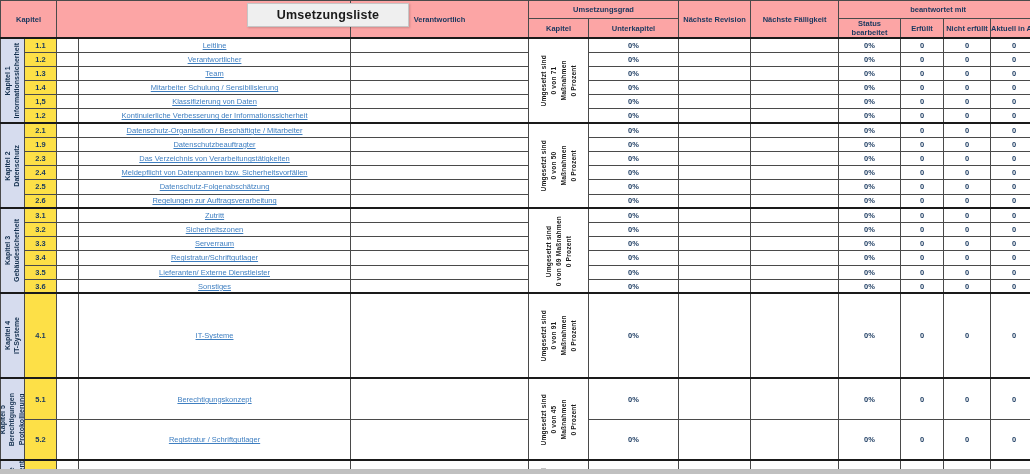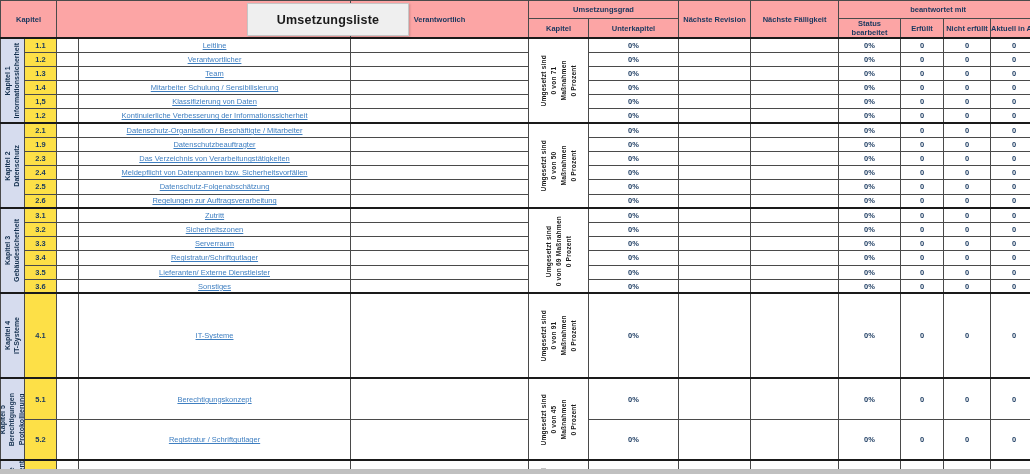--- a/index.html
+++ b/index.html
@@ -111,21 +111,21 @@
     white-space: normal;
     letter-spacing: .2px;
   }
   .thickTop { border-top: 2px solid #1a1a1a !important; }
   .thickBottom { border-bottom: 2px solid #1a1a1a !important; }
 
   
   #title-box {
     position: absolute;
     left: 247px; top: 3px;
-    width: 162px; height: 33px;
+    width: 162px; height: 24px;
     background: #efefef;
     border: 1px solid #c6c6c6;
     box-shadow: 1px 1px 2px rgba(0,0,0,.18);
     display: flex; align-items: center; justify-content: center;
     font-size: 12.5px; font-weight: bold; color: #1a1a1a;
     letter-spacing: .2px;
     z-index: 5;
   }
   
   #bottom-strip {

